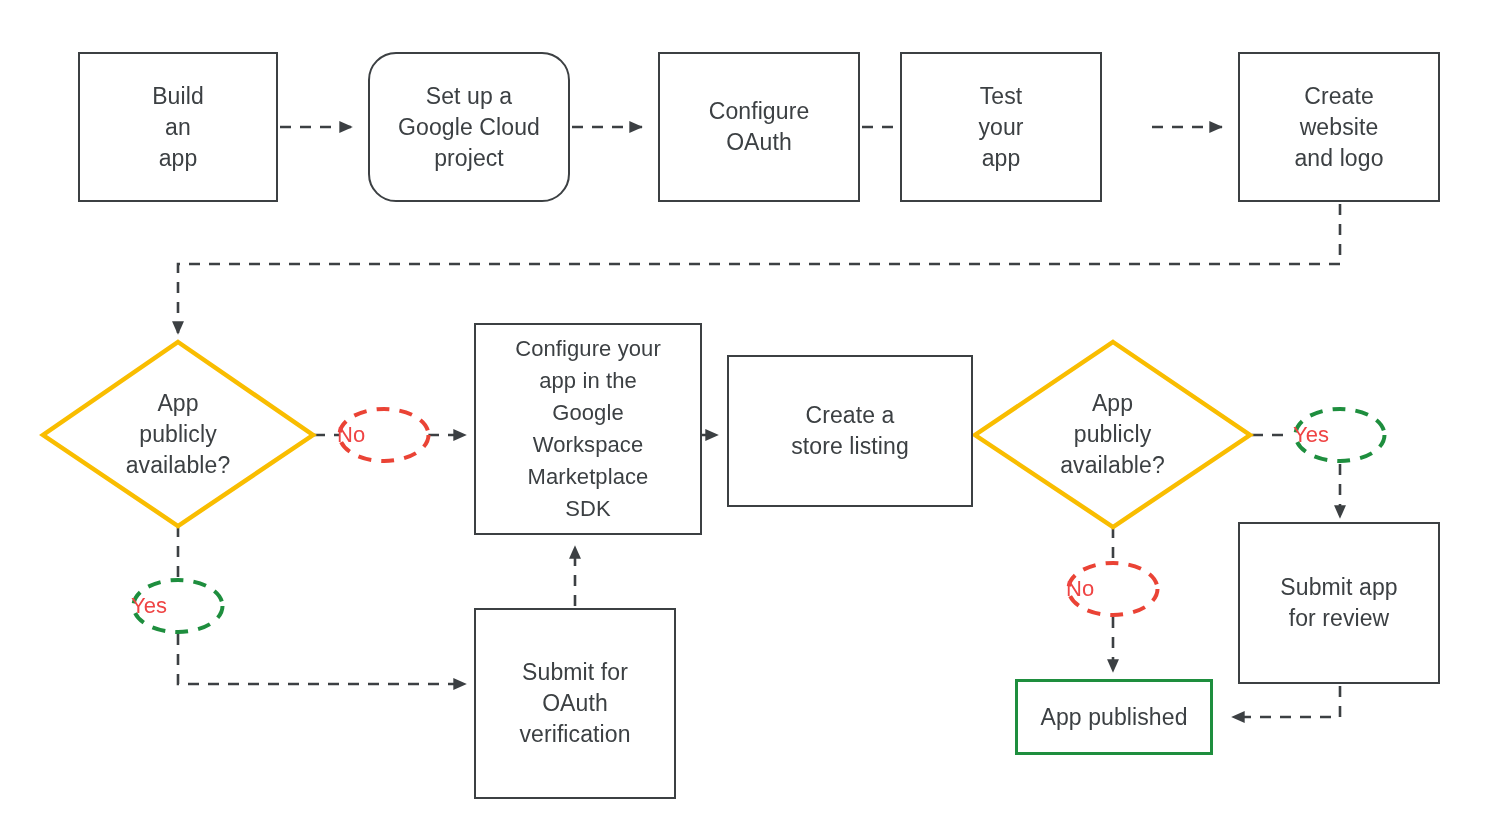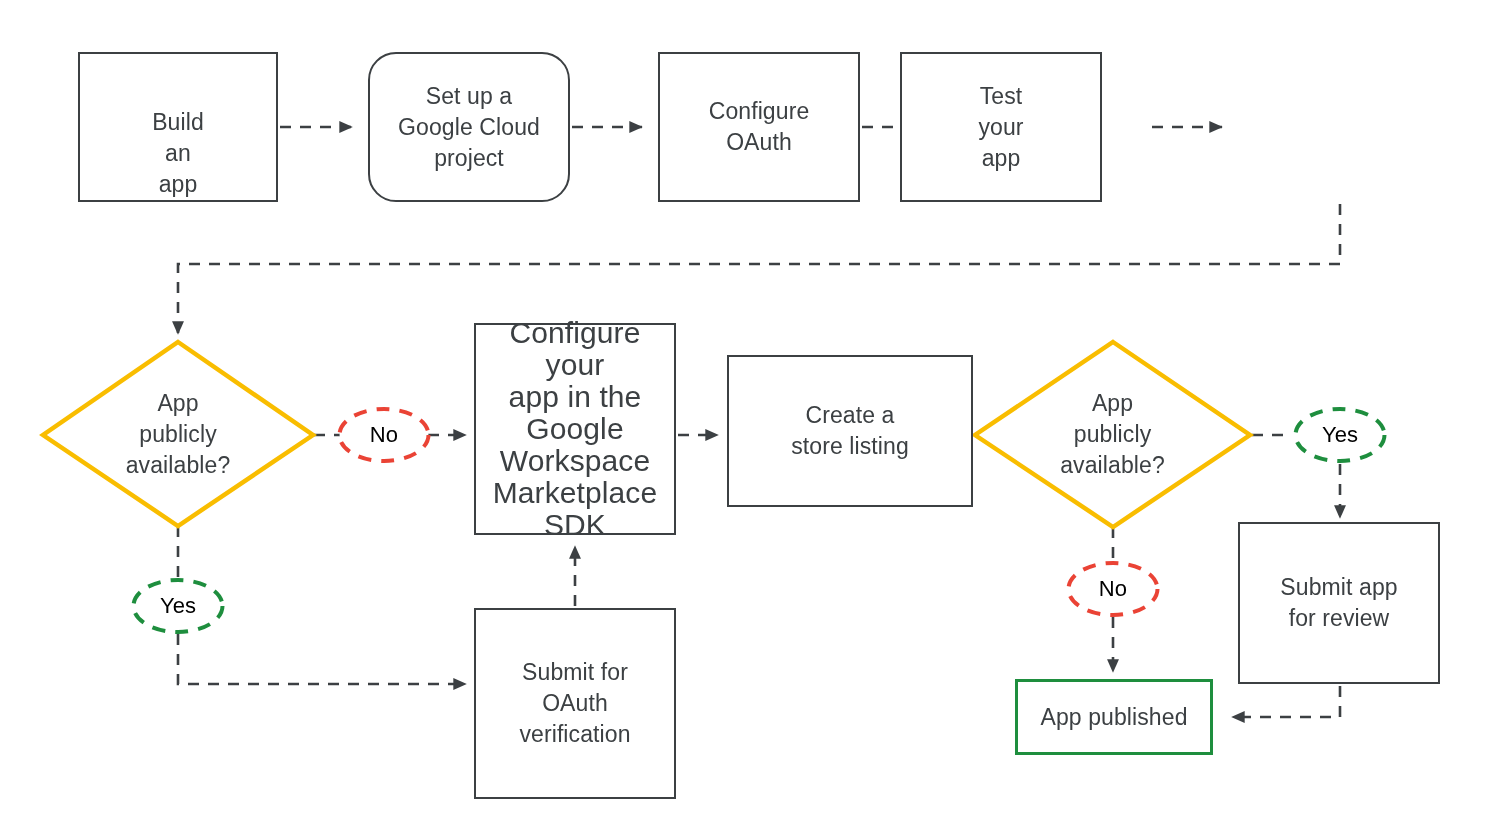--- a/index.html
+++ b/index.html
@@ -66,22 +66,21 @@
     color: #3c4043;
     font-size: 23px;
     line-height: 31px;
     white-space: pre-line;
     letter-spacing: 0.1px;
   }
   .edge-label {
     position: absolute;
     display: flex;
     align-items: center;
-    justify-content: center;
-    color: #000000;
+    color: #ef4444;
     font-size: 22px;
     letter-spacing: 0.1px;
     background: transparent;
     z-index: 4;
   }
   .edge-label .ell {
     position: absolute;
     left: 0; top: 0;
     width: 100%;
     height: 100%;
@@ -132,21 +131,21 @@
 
       <path d="M 1340 686 L 1340 717 L 1232 717" marker-end="url(#arrow)"></path>
     </g>
 
     <g fill="#ffffff" stroke="#f9bd00" stroke-width="4.5" stroke-linejoin="miter">
       <polygon points="178,342 313,435 178,526 43,435"></polygon>
       <polygon points="1113,342 1250,435 1113,527 975,435"></polygon>
     </g>
   </svg>
 
-  <div class="node box" style="left:78px; top:52px; width:200px; height:150px;align-items:flex-end;">
+  <div class="node box" style="left:78px; top:52px; width:200px; height:150px;">
     <span class="lbl">Build
 an
 app</span>
   </div>
 
   <div class="node box" style="left:368px; top:52px; width:202px; height:150px;border-radius:28px;">
     <span class="lbl">Set up a
 Google Cloud
 project</span>
   </div>
@@ -155,28 +154,33 @@
     <span class="lbl">Configure
 OAuth</span>
   </div>
 
   <div class="node box" style="left:900px; top:52px; width:202px; height:150px;">
     <span class="lbl">Test
 your
 app</span>
   </div>
 
+  <div class="node box" style="left:1238px; top:52px; width:202px; height:150px;">
+    <span class="lbl">Create
+website
+and logo</span>
+  </div>
 
   <div class="diamond-wrap" style="left:43px; top:342px; width:270px; height:184px;">
     <div class="dlabel">App
 publicly
 available?</div>
   </div>
 
-  <div class="node box" style="left:474px; top:323px; width:202px; height:212px; font-size:30px; line-height:32px;">
+  <div class="node box" style="left:474px; top:323px; width:228px; height:212px; font-size:22px; line-height:32px;">
     <span class="lbl">Configure your
 app in the
 Google
 Workspace
 Marketplace
 SDK</span>
   </div>
 
   <div class="node box" style="left:727px; top:355px; width:246px; height:152px;">
     <span class="lbl">Create a

